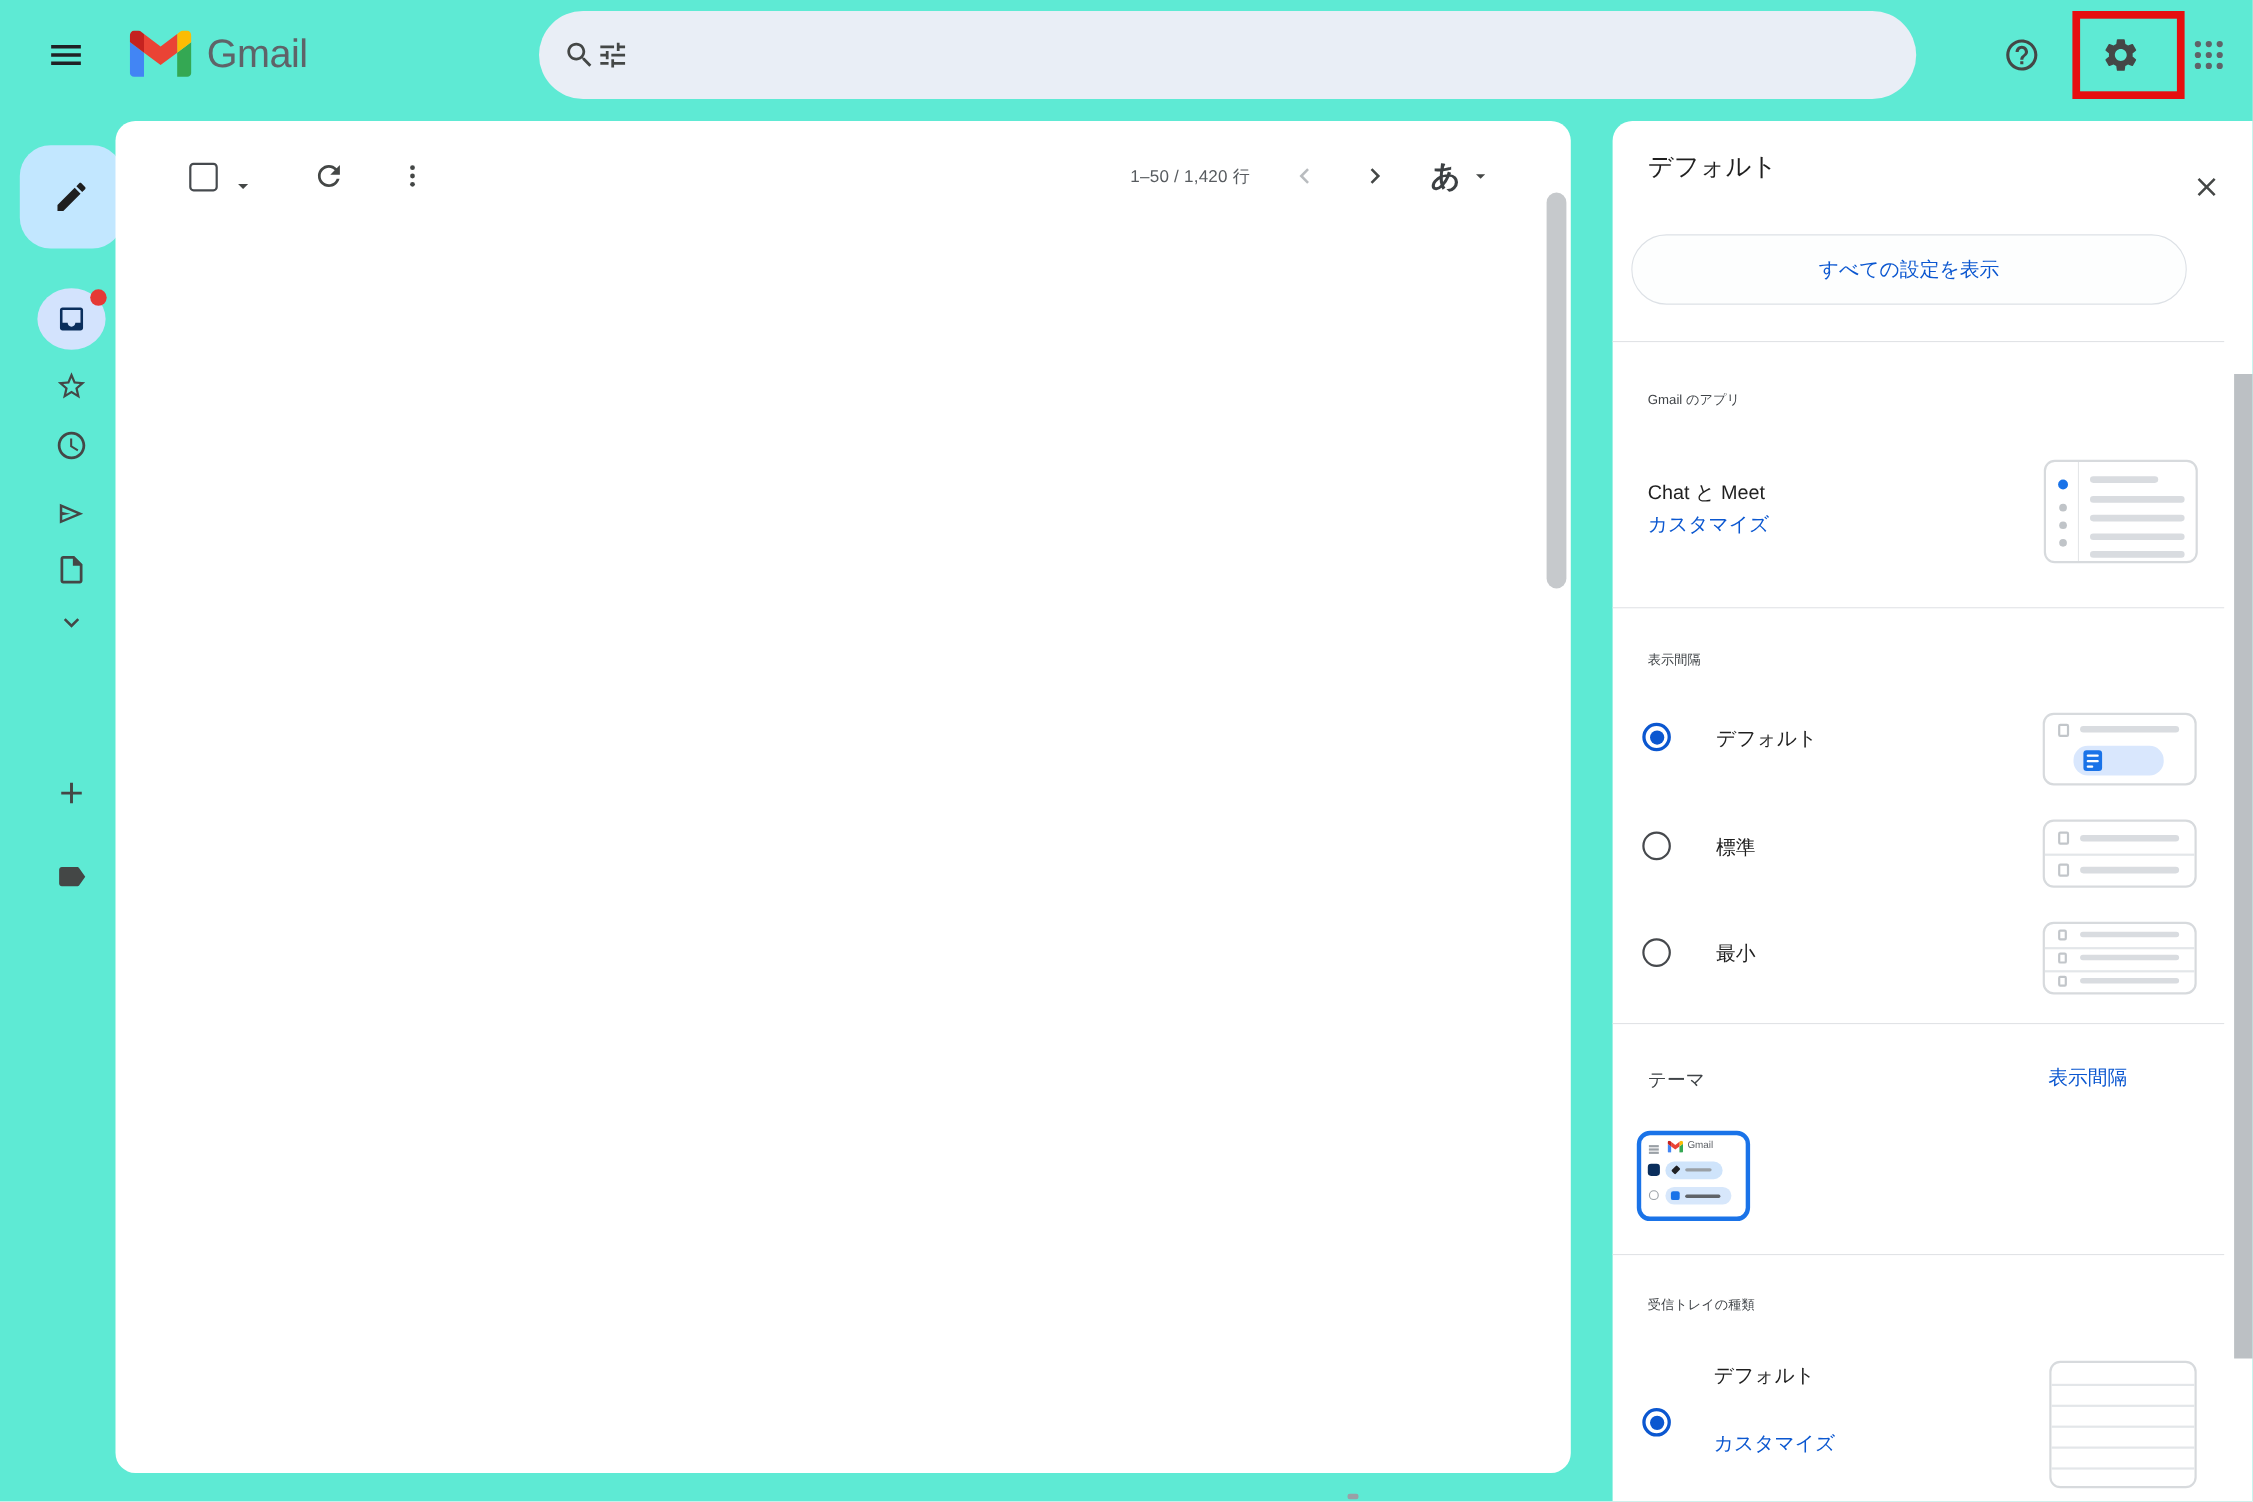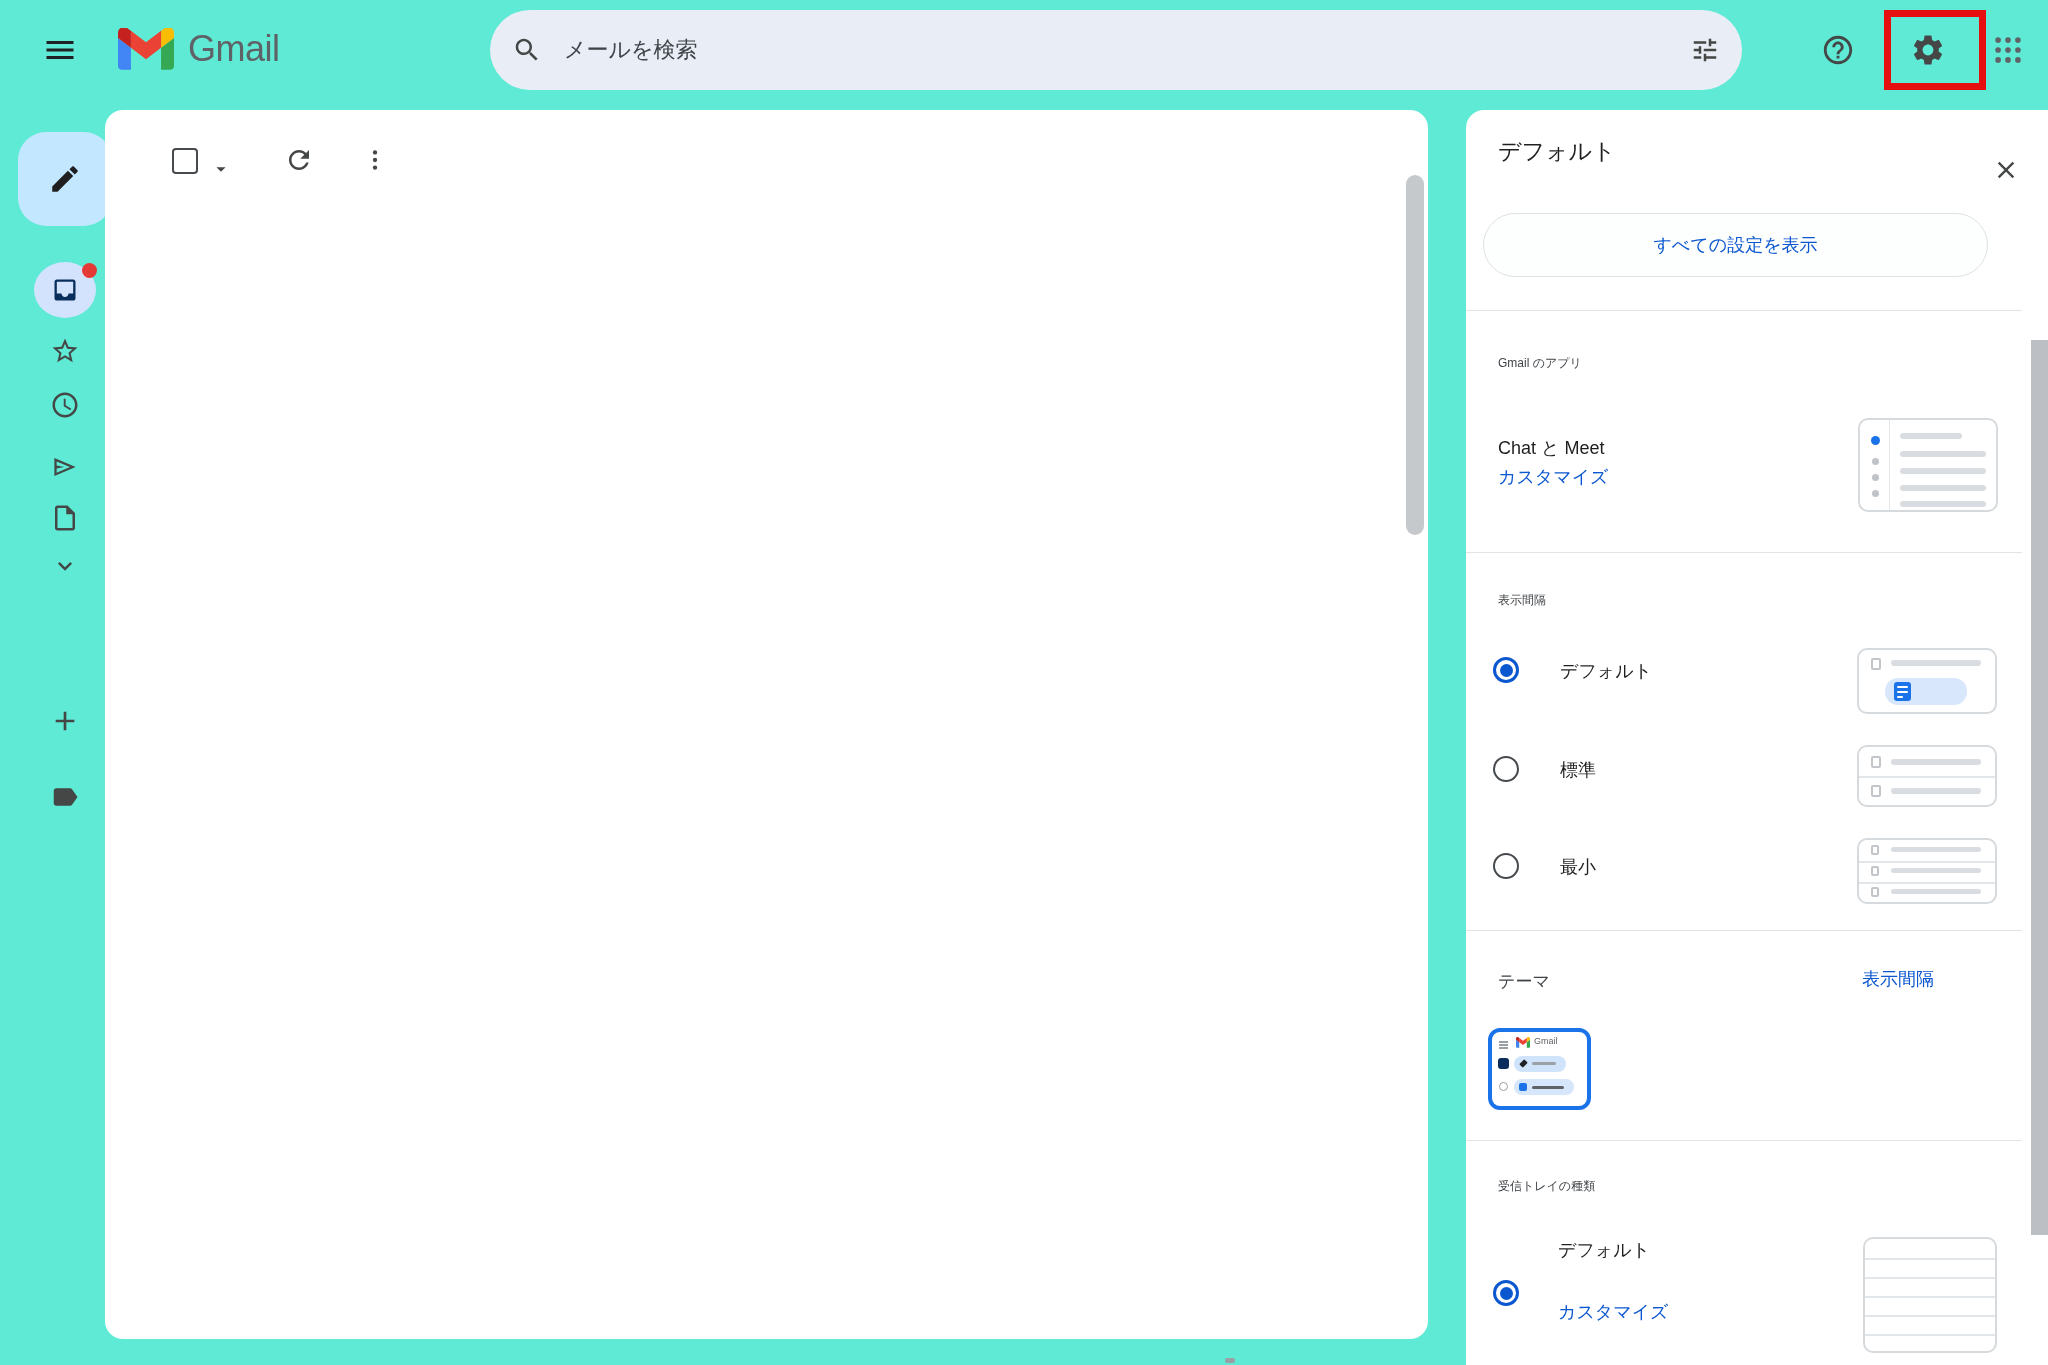--- a/index.html
+++ b/index.html
@@ -80,21 +80,20 @@
       <path fill="#ea4335" d="M11.4,17.5V2.5l13.3,10l13.3-10v15L24.7,27.5"></path>
       <path fill="#c5221f" d="M0,4.2v4.7l11.4,8.6v-15L8.3,0.1C4.9-2.5,0-0.1,0,4.2z"></path>
     </svg>
     <span class="logo-text">Gmail</span>
   </div>
 
   <div class="abs searchbar">
     <svg class="ico" width="30" height="30" viewBox="0 0 24 24" fill="#444746">
         <path d="M15.5 14h-.79l-.28-.27C15.41 12.59 16 11.11 16 9.5 16 5.91 13.09 3 9.5 3S3 5.91 3 9.5 5.91 16 9.5 16c1.61 0 3.09-.59 4.23-1.57l.27.28v.79l5 4.99L20.49 19l-4.99-5zm-6 0C7.01 14 5 11.99 5 9.5S7.01 5 9.5 5 14 7.01 14 9.5 11.99 14 9.5 14z"></path>
       </svg>
-    <input class="search-input" placeholder="メールを検索" style="">
     <svg class="ico" width="30" height="30" viewBox="0 0 24 24" fill="#444746">
         <path d="M3 17v2h6v-2H3zM3 5v2h10V5H3zm10 16v-2h8v-2h-8v-2h-2v6h2zM7 9v2H3v2h4v2h2V9H7zm14 4v-2H11v2h10zm-6-4h2V7h4V5h-4V3h-2v6z"></path>
       </svg>
   </div>
 
   <div class="abs tb-btn help-btn">
     <svg class="ico" width="34" height="34" viewBox="0 0 24 24" fill="#444746">
         <path d="M11 18h2v-2h-2v2zm1-16C6.48 2 2 6.48 2 12s4.48 10 10 10 10-4.48 10-10S17.52 2 12 2zm0 18c-4.41 0-8-3.59-8-8s3.59-8 8-8 8 3.59 8 8-3.59 8-8 8zm0-14c-2.21 0-4 1.79-4 4h2c0-1.1.9-2 2-2s2 .9 2 2c0 2-3 1.75-3 5h2c0-2.25 3-2.5 3-5 0-2.21-1.79-4-4-4z"></path>
       </svg>
   </div>
@@ -178,20 +177,35 @@
         </svg>
     </div>
     <div class="abs mc-kebab tb-btn" style="width:44px;height:44px;">
       <svg class="ico" width="26" height="26" viewBox="0 0 24 24" fill="#444746">
           <circle cx="12" cy="5" r="2"></circle>
           <circle cx="12" cy="12" r="2"></circle>
           <circle cx="12" cy="19" r="2"></circle>
         </svg>
     </div>
 
+    <div class="abs pagegroup">
+      <span class="pagetext">1–50 / 1,420 行</span>
+      <svg class="ico" width="28" height="28" viewBox="0 0 24 24" fill="#b9bcbf">
+          <path d="M15.41 7.41L14 6l-6 6 6 6 1.41-1.41L10.83 12z"></path>
+        </svg>
+      <svg class="ico" width="28" height="28" viewBox="0 0 24 24" fill="#444746">
+          <path d="M8.59 16.59L10 18l6-6-6-6-1.41 1.41L13.17 12z"></path>
+        </svg>
+      <span class="langbtn">
+        <span class="langchar">あ</span>
+        <svg class="ico" width="20" height="20" viewBox="0 0 24 24" fill="#444746">
+            <path d="M7 10l5 5 5-5z"></path>
+          </svg>
+      </span>
+    </div>
 
     <div class="abs mc-scroll"></div>
   </div>
 
   <div class="abs panel">
     <div class="abs p-title">デフォルト</div>
     <div class="abs p-close">
       <svg class="ico" width="28" height="28" viewBox="0 0 24 24" fill="#444746">
           <path d="M19 6.41L17.59 5 12 10.59 6.41 5 5 6.41 10.59 12 5 17.59 6.41 19 12 13.41 17.59 19 19 17.59 13.41 12z"></path>
         </svg>

